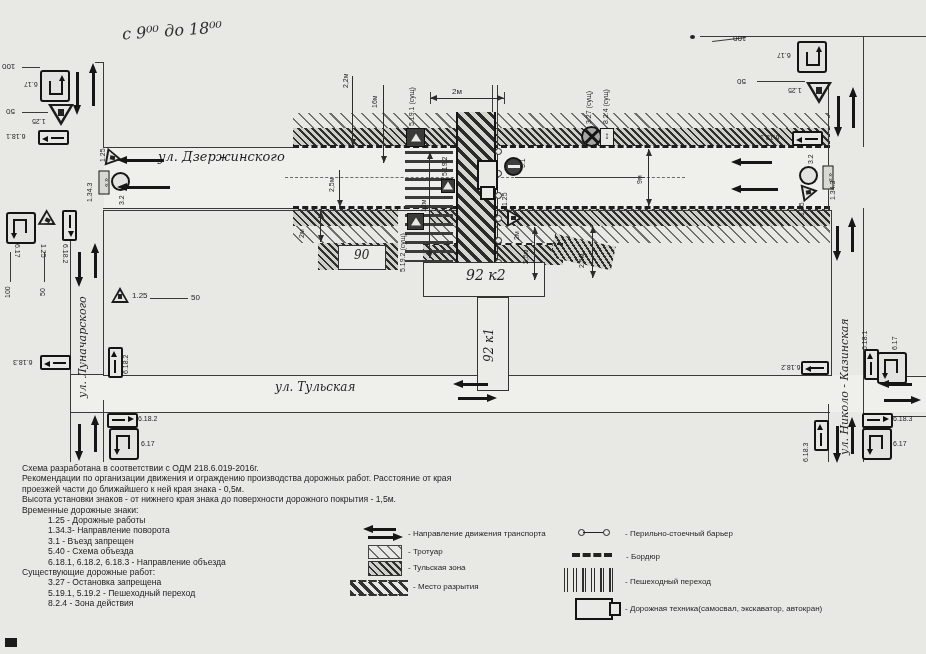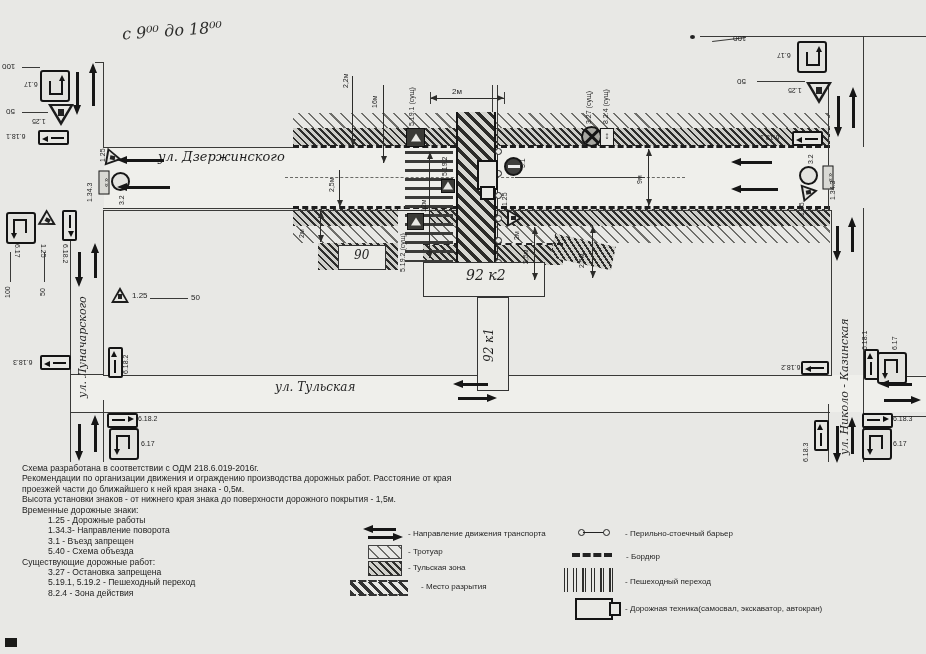--- a/index.html
+++ b/index.html
@@ -293,35 +293,36 @@
   <div class="abs" style="left:22px;top:463px;width:470px;">
     <div class="note">Схема разработана в соответствии с ОДМ 218.6.019-2016г.</div>
     <div class="note">Рекомендации по организации движения и ограждению производства дорожных работ. Расстояние от края</div>
     <div class="note">проезжей части до ближайшего к ней края знака - 0,5м.</div>
     <div class="note">Высота установки знаков - от нижнего края знака до поверхности дорожного покрытия - 1,5м.</div>
     <div class="note">Временные дорожные знаки:</div>
     <div class="note ind">1.25 - Дорожные работы</div>
     <div class="note ind">1.34.3- Направление поворота</div>
     <div class="note ind">3.1 - Въезд запрещен</div>
     <div class="note ind">5.40 - Схема объезда</div>
+    <div class="note ind">6.18.1, 6.18.2, 6.18.3 - Направление объезда</div>
     <div class="note">Существующие дорожные работ:</div>
     <div class="note ind">3.27 - Остановка запрещена</div>
     <div class="note ind">5.19.1, 5.19.2 - Пешеходный переход</div>
     <div class="note ind">8.2.4 - Зона действия</div>
   </div>
 
   <div class="arr h left" style="left:372px;top:528px;width:24px;"></div>
   <div class="arr h right" style="left:368px;top:536px;width:26px;"></div>
   <div class="leglbl" style="left:408px;top:529px;">- Направление движения транспорта</div>
   <div class="sidewalk" style="left:368px;top:545px;width:32px;height:12px;border:1px solid #444;"></div>
   <div class="leglbl" style="left:408px;top:547px;">- Тротуар</div>
   <div class="green" style="left:368px;top:561px;width:32px;height:13px;border:1px solid #333;"></div>
   <div class="leglbl" style="left:408px;top:563px;">- Тульская зона</div>
   <div class="abs" style="left:350px;top:580px;width:58px;height:12px;background:repeating-linear-gradient(45deg,#333 0 3px,rgba(0,0,0,0) 3px 7px);border-top:2px dashed #333;border-bottom:2px dashed #333;"></div>
-  <div class="leglbl" style="left:413px;top:582px;margin-left:8px;">- Место разрытия</div>
+  <div class="leglbl" style="left:413px;top:582px;">- Место разрытия</div>
 
   <div class="abs" style="left:578px;top:529px;width:30px;height:7px;">
     <span class="post" style="position:absolute;left:3px;top:0;"></span>
     <span class="abs" style="left:5px;top:2.5px;width:22px;height:1.5px;background:#222;"></span>
     <span class="post" style="position:absolute;left:28px;top:0;"></span>
   </div>
   <div class="leglbl" style="left:625px;top:529px;">- Перильно-стоечный барьер</div>
   <div class="abs" style="left:572px;top:553px;width:40px;height:0;border-top:4px dashed #222;"></div>
   <div class="leglbl" style="left:626px;top:552px;">- Бордюр</div>
   <div class="abs" style="left:562px;top:568px;width:52px;height:24px;background:repeating-linear-gradient(90deg,rgba(0,0,0,0) 0 2px,#2e2e2c 2px 3.5px,rgba(0,0,0,0) 3.5px 5px,#2e2e2c 5px 6.5px,rgba(0,0,0,0) 6.5px 9px);"></div>

